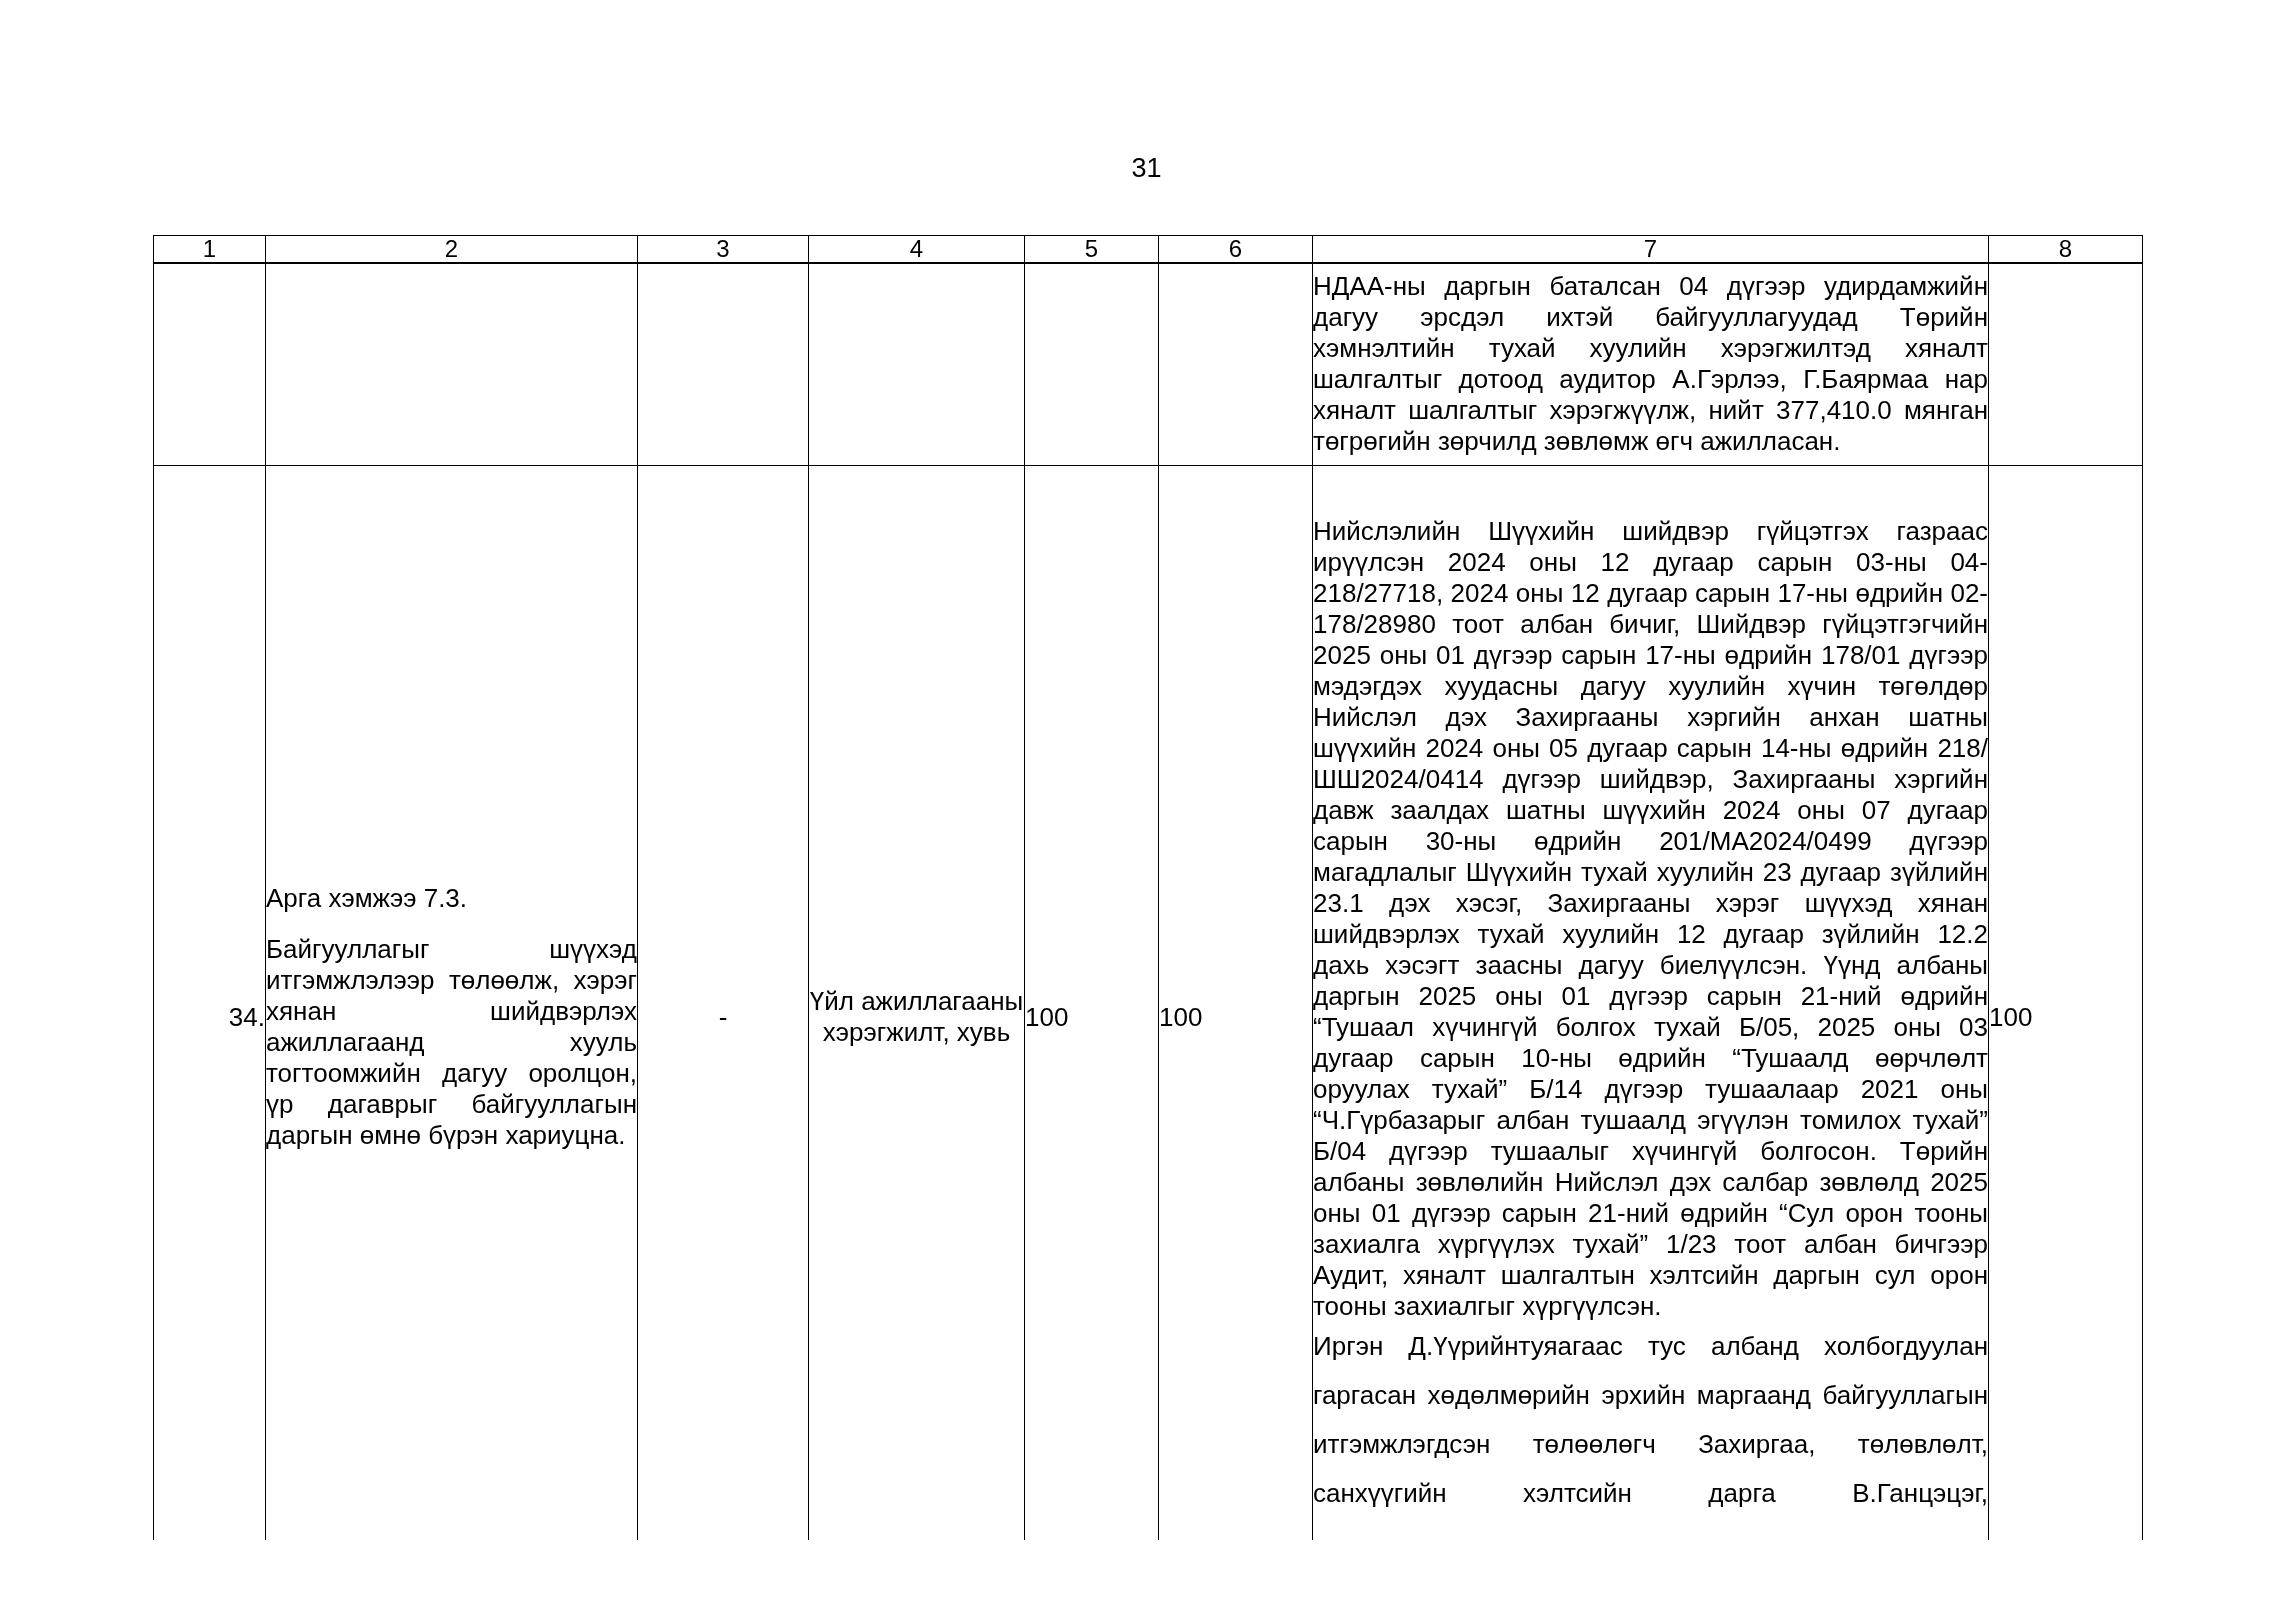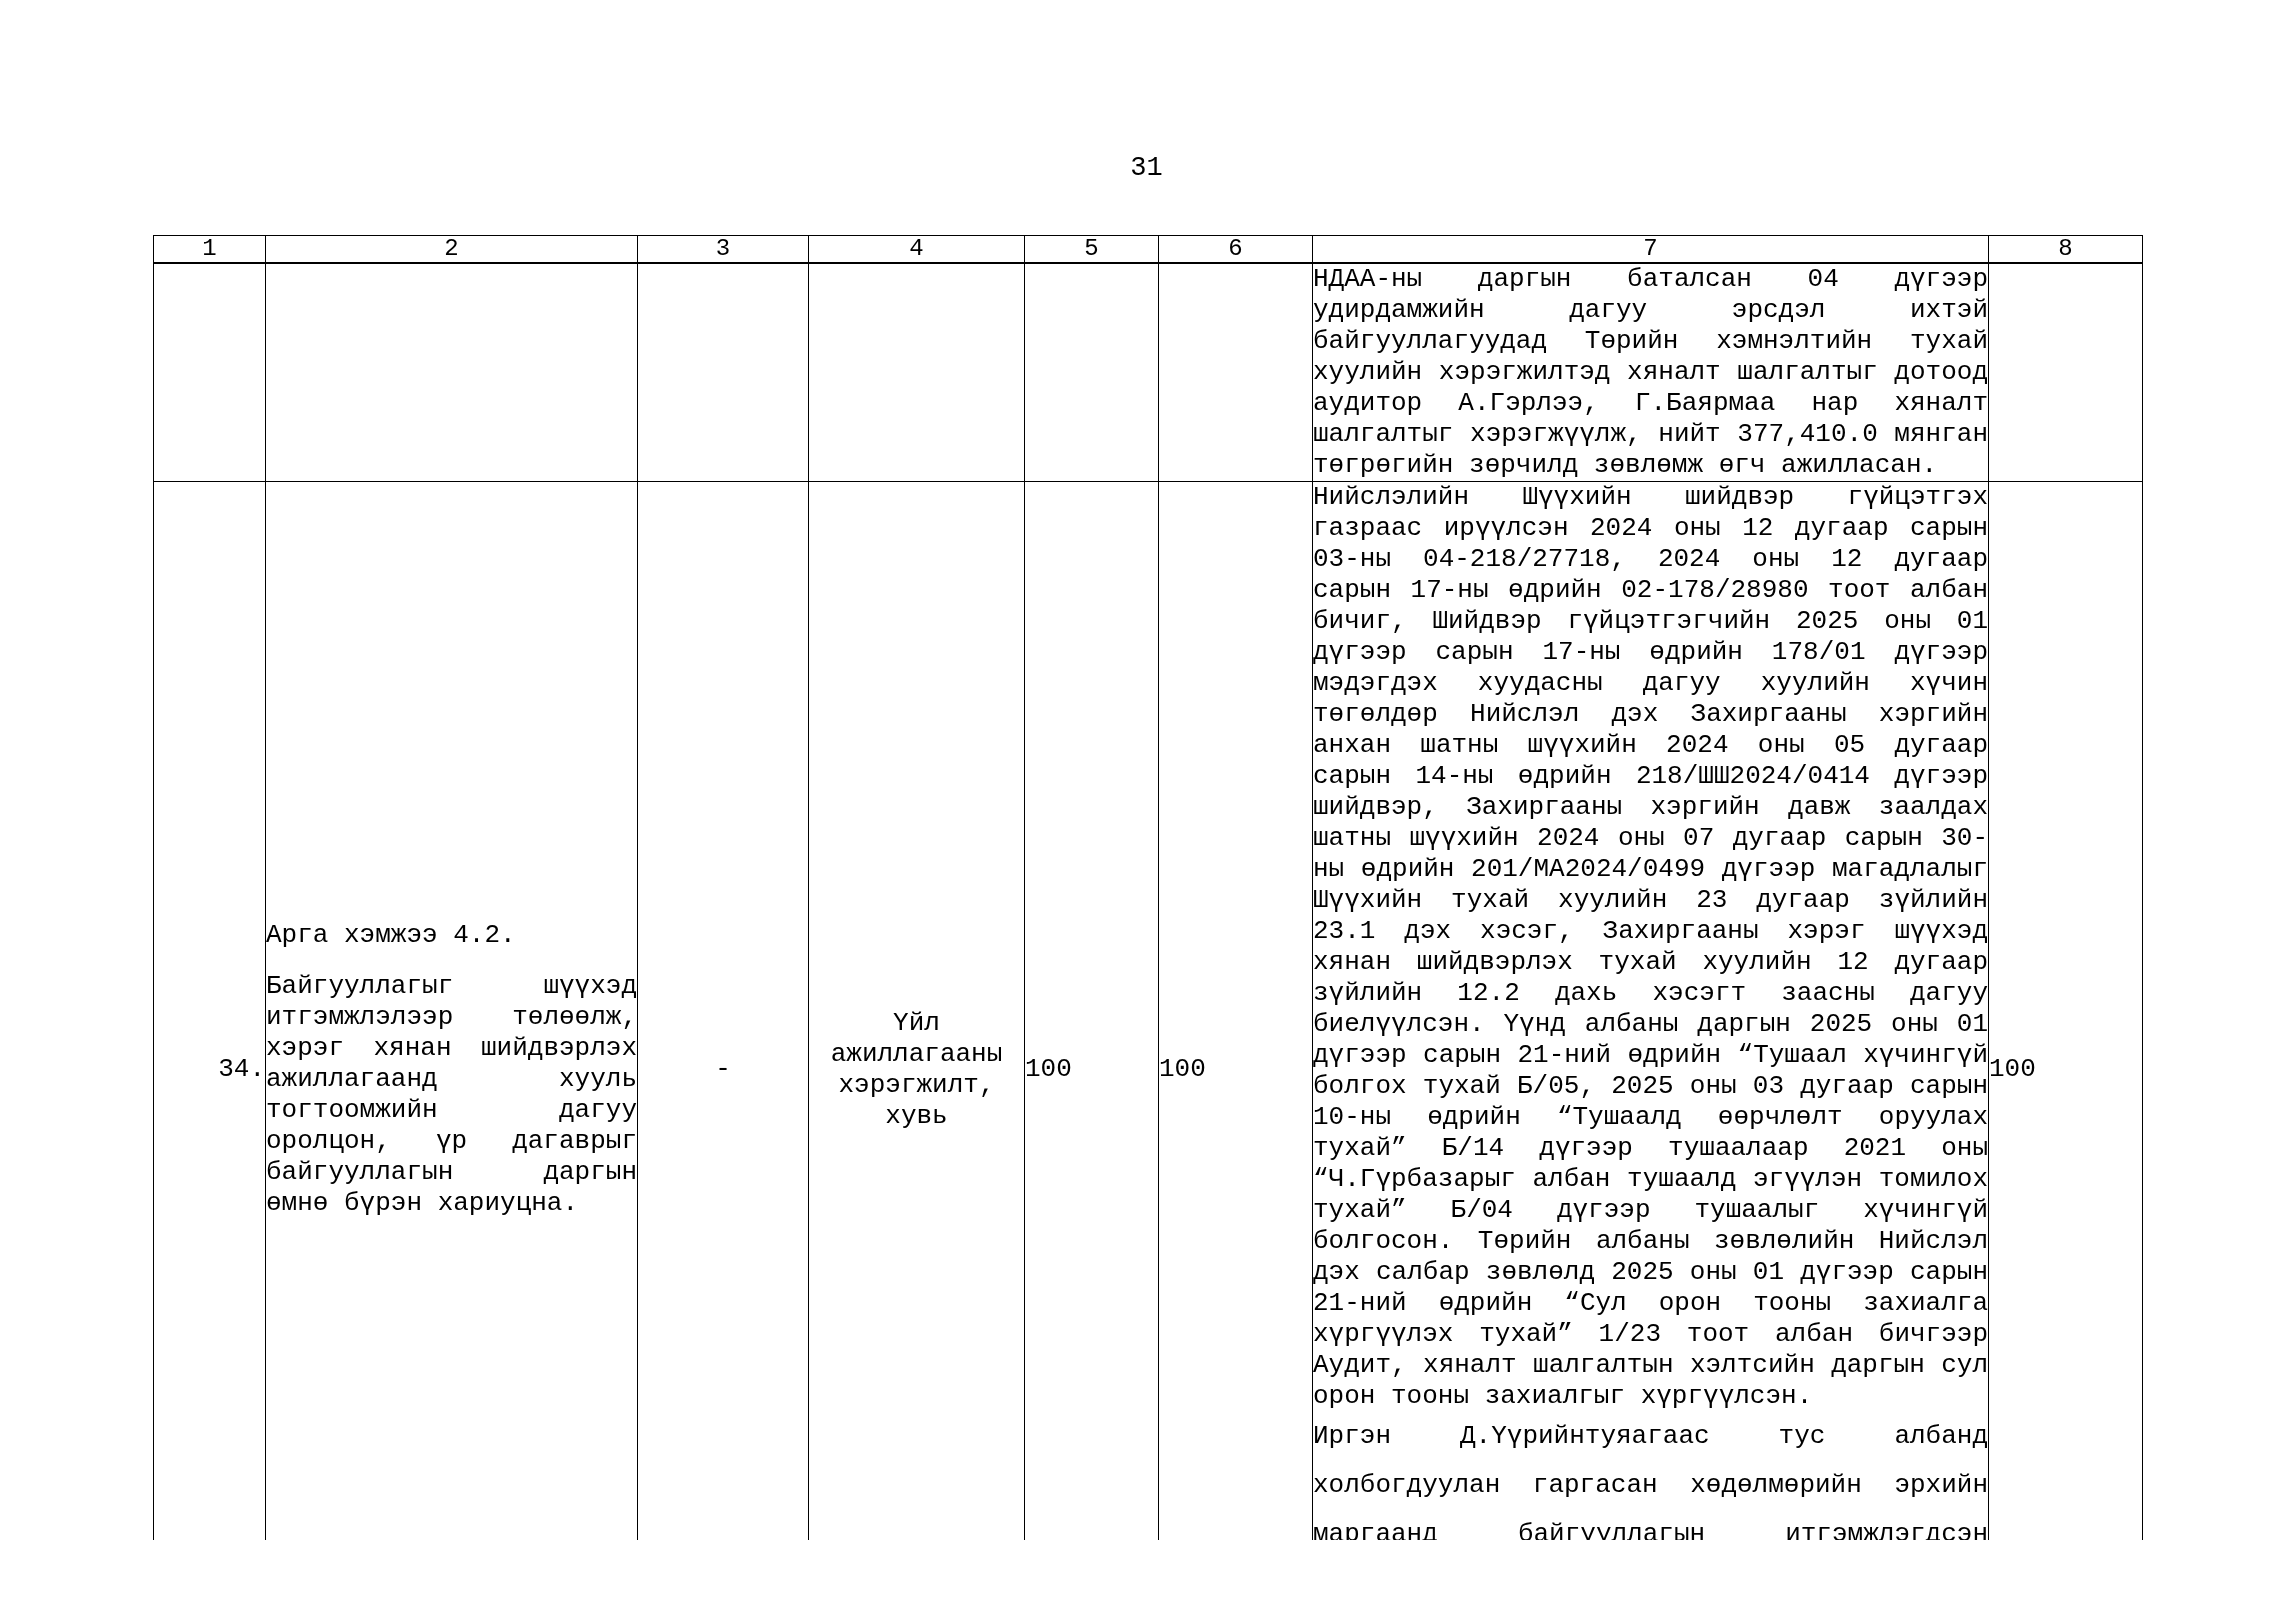--- a/index.html
+++ b/index.html
@@ -5,21 +5,21 @@
   html, body {
     margin: 0;
     padding: 0;
     background: #ffffff;
   }
   .page {
     position: relative;
     width: 2293px;
     height: 1540px;
     background: #ffffff;
-    font-family: Liberation Mono, monospace;
+    font-family: Liberation Sans, sans-serif;
     color: #000000;
   }
   .page-number {
     position: absolute;
     top: 152px;
     left: 0;
     width: 2293px;
     text-align: center;
     font-size: 27px;
     line-height: 32px;
@@ -117,21 +117,21 @@
         <td class="cell-num"></td>
         <td class="cell-impl">
           <p>НДАА-ны даргын баталсан 04 дүгээр удирдамжийн дагуу эрсдэл ихтэй байгууллагуудад Төрийн хэмнэлтийн тухай хуулийн хэрэгжилтэд хяналт шалгалтыг дотоод аудитор А.Гэрлээ, Г.Баярмаа нар хяналт шалгалтыг хэрэгжүүлж, нийт 377,410.0 мянган төгрөгийн зөрчилд зөвлөмж өгч ажилласан.</p>
         </td>
         <td class="cell-num"></td>
       </tr>
 
       <tr class="row-main">
         <td class="cell-no">34.</td>
         <td class="cell-measure">
-          <p class="measure-title">Арга хэмжээ 4.2.</p>
+          <p class="measure-title">Арга хэмжээ 7.3.</p>
           <p class="measure-body">Байгууллагыг шүүхэд итгэмжлэлээр төлөөлж, хэрэг хянан шийдвэрлэх ажиллагаанд хууль тогтоомжийн дагуу оролцон, үр дагаврыг байгууллагын даргын өмнө бүрэн хариуцна.</p>
         </td>
         <td class="cell-dash">-</td>
         <td class="cell-indicator">Үйл ажиллагааны хэрэгжилт, хувь</td>
         <td class="cell-num">100</td>
         <td class="cell-num">100</td>
         <td class="cell-impl">
           <p class="impl-p1">Нийслэлийн Шүүхийн шийдвэр гүйцэтгэх газраас ирүүлсэн 2024 оны 12 дугаар сарын 03-ны 04-218/27718, 2024 оны 12 дугаар сарын 17-ны өдрийн 02-178/28980 тоот албан бичиг, Шийдвэр гүйцэтгэгчийн 2025 оны 01 дүгээр сарын 17-ны өдрийн 178/01 дүгээр мэдэгдэх хуудасны дагуу хуулийн хүчин төгөлдөр Нийслэл дэх Захиргааны хэргийн анхан шатны шүүхийн 2024 оны 05 дугаар сарын 14-ны өдрийн 218/ШШ2024/0414 дүгээр шийдвэр, Захиргааны хэргийн давж заалдах шатны шүүхийн 2024 оны 07 дугаар сарын 30-ны өдрийн 201/МА2024/0499 дүгээр магадлалыг Шүүхийн тухай хуулийн 23 дугаар зүйлийн 23.1 дэх хэсэг, Захиргааны хэрэг шүүхэд хянан шийдвэрлэх тухай хуулийн 12 дугаар зүйлийн 12.2 дахь хэсэгт заасны дагуу биелүүлсэн. Үүнд албаны даргын 2025 оны 01 дүгээр сарын 21-ний өдрийн “Тушаал хүчингүй болгох тухай Б/05, 2025 оны 03 дугаар сарын 10-ны өдрийн “Тушаалд өөрчлөлт оруулах тухай” Б/14 дүгээр тушаалаар 2021 оны “Ч.Гүрбазарыг албан тушаалд эгүүлэн томилох тухай” Б/04 дүгээр тушаалыг хүчингүй болгосон. Төрийн албаны зөвлөлийн Нийслэл дэх салбар зөвлөлд 2025 оны 01 дүгээр сарын 21-ний өдрийн “Сул орон тооны захиалга хүргүүлэх тухай” 1/23 тоот албан бичгээр Аудит, хяналт шалгалтын хэлтсийн даргын сул орон тооны захиалгыг хүргүүлсэн.</p>
           <p class="impl-p2">Иргэн Д.Үүрийнтуяагаас тус албанд холбогдуулан гаргасан хөдөлмөрийн эрхийн маргаанд байгууллагын итгэмжлэгдсэн төлөөлөгч Захиргаа, төлөвлөлт, санхүүгийн хэлтсийн дарга В.Ганцэцэг,</p>
         </td>

